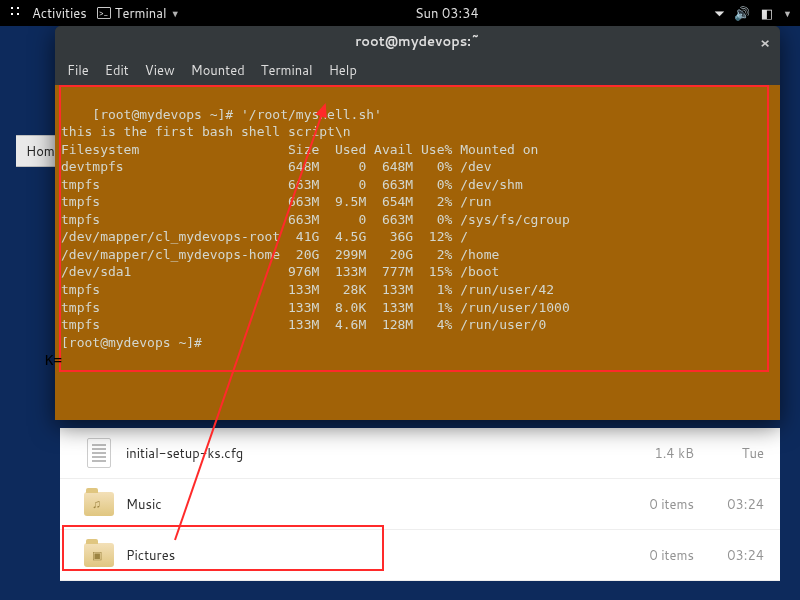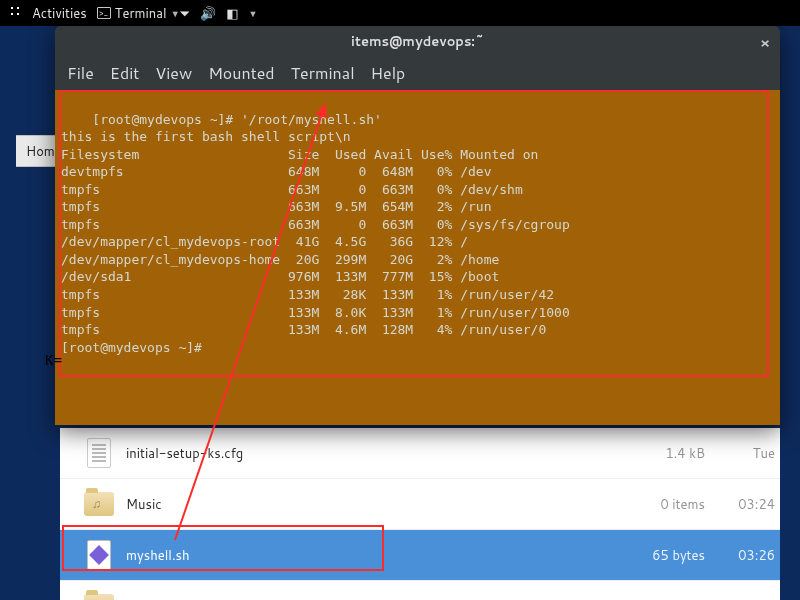--- a/index.html
+++ b/index.html
@@ -77,21 +77,21 @@
   color: #ccc;
   font-size: 14px;
   cursor: pointer;
 }
 .term-menubar {
   background: #34393c;
   color: #ddd;
   display: flex;
   gap: 16px;
   padding: 5px 12px 6px;
-  font-size: 16px;
+  font-size: 13px;
 }
 .term-menubar span { cursor: pointer; }
 .term-body {
   background: #a16207;
   color: #d3d7cf;
   font-family: "DejaVu Sans Mono", "Menlo", monospace;
   font-size: 13px;
   line-height: 1.35;
   padding: 3px 6px 12px 6px;
   white-space: pre;
@@ -111,21 +111,21 @@
   top: 428px;
   width: 720px;
   background: #fff;
   font-size: 13px;
   color: #2e2e2e;
   z-index: 10;
 }
 .file-row {
   display: flex;
   align-items: center;
-  padding: 10px 5px 10px 24px;
+  padding: 10px 16px 10px 24px;
   border-bottom: 1px solid #eee;
 }
 .file-row.selected {
   background: #4a90d9;
   color: #fff;
 }
 .file-icon {
   width: 30px; height: 30px; margin-right: 12px; display: flex; align-items: center; justify-content: center;
   font-size: 18px;
 }
@@ -198,33 +198,36 @@
 <div class="topbar">
   <div class="topbar-left">
     <span class="activities-icon"></span>
     <span>Activities</span>
     <span class="app-indicator">
       <span class="term-icon">&gt;_</span>
       <span>Terminal</span>
       <span class="dropdown-caret">▼</span>
     </span>
   </div>
+  <div class="topbar-center">
+    <span>Sun 03:34</span>
+  </div>
   <div class="topbar-right">
     <span class="tray-icon">⏷</span>
     <span class="tray-icon">🔊</span>
     <span class="tray-icon">◧</span>
     <span class="dropdown-caret">▼</span>
   </div>
 </div>
 
 <div class="home-button">Home</div>
 
 <div class="terminal-window">
   <div class="term-titlebar">
-    <span>items@mydevops:~</span>
+    <span>root@mydevops:~</span>
     <span class="term-close">×</span>
   </div>
   <div class="term-menubar">
     <span>File</span>
     <span>Edit</span>
     <span>View</span>
     <span>Mounted</span>
     <span>Terminal</span>
     <span>Help</span>
   </div>
@@ -259,30 +262,20 @@
     <div class="file-date">Tue</div>
   </div>
   <div class="file-row">
     <div class="file-icon">
         <div class="folder-icon music"></div>
       </div>
     <div class="file-name">Music</div>
     <div class="file-size">0 items</div>
     <div class="file-date">03:24</div>
   </div>
-  <div class="file-row selected">
-    <div class="file-icon">
-        <div class="sh-icon">
-          <div class="sh-icon-inner"></div>
-        </div>
-      </div>
-    <div class="file-name">myshell.sh</div>
-    <div class="file-size">65 bytes</div>
-    <div class="file-date">03:26</div>
-  </div>
   <div class="file-row">
     <div class="file-icon">
         <div class="folder-icon pictures"></div>
       </div>
     <div class="file-name">Pictures</div>
     <div class="file-size">0 items</div>
     <div class="file-date">03:24</div>
   </div>
 </div>
 

